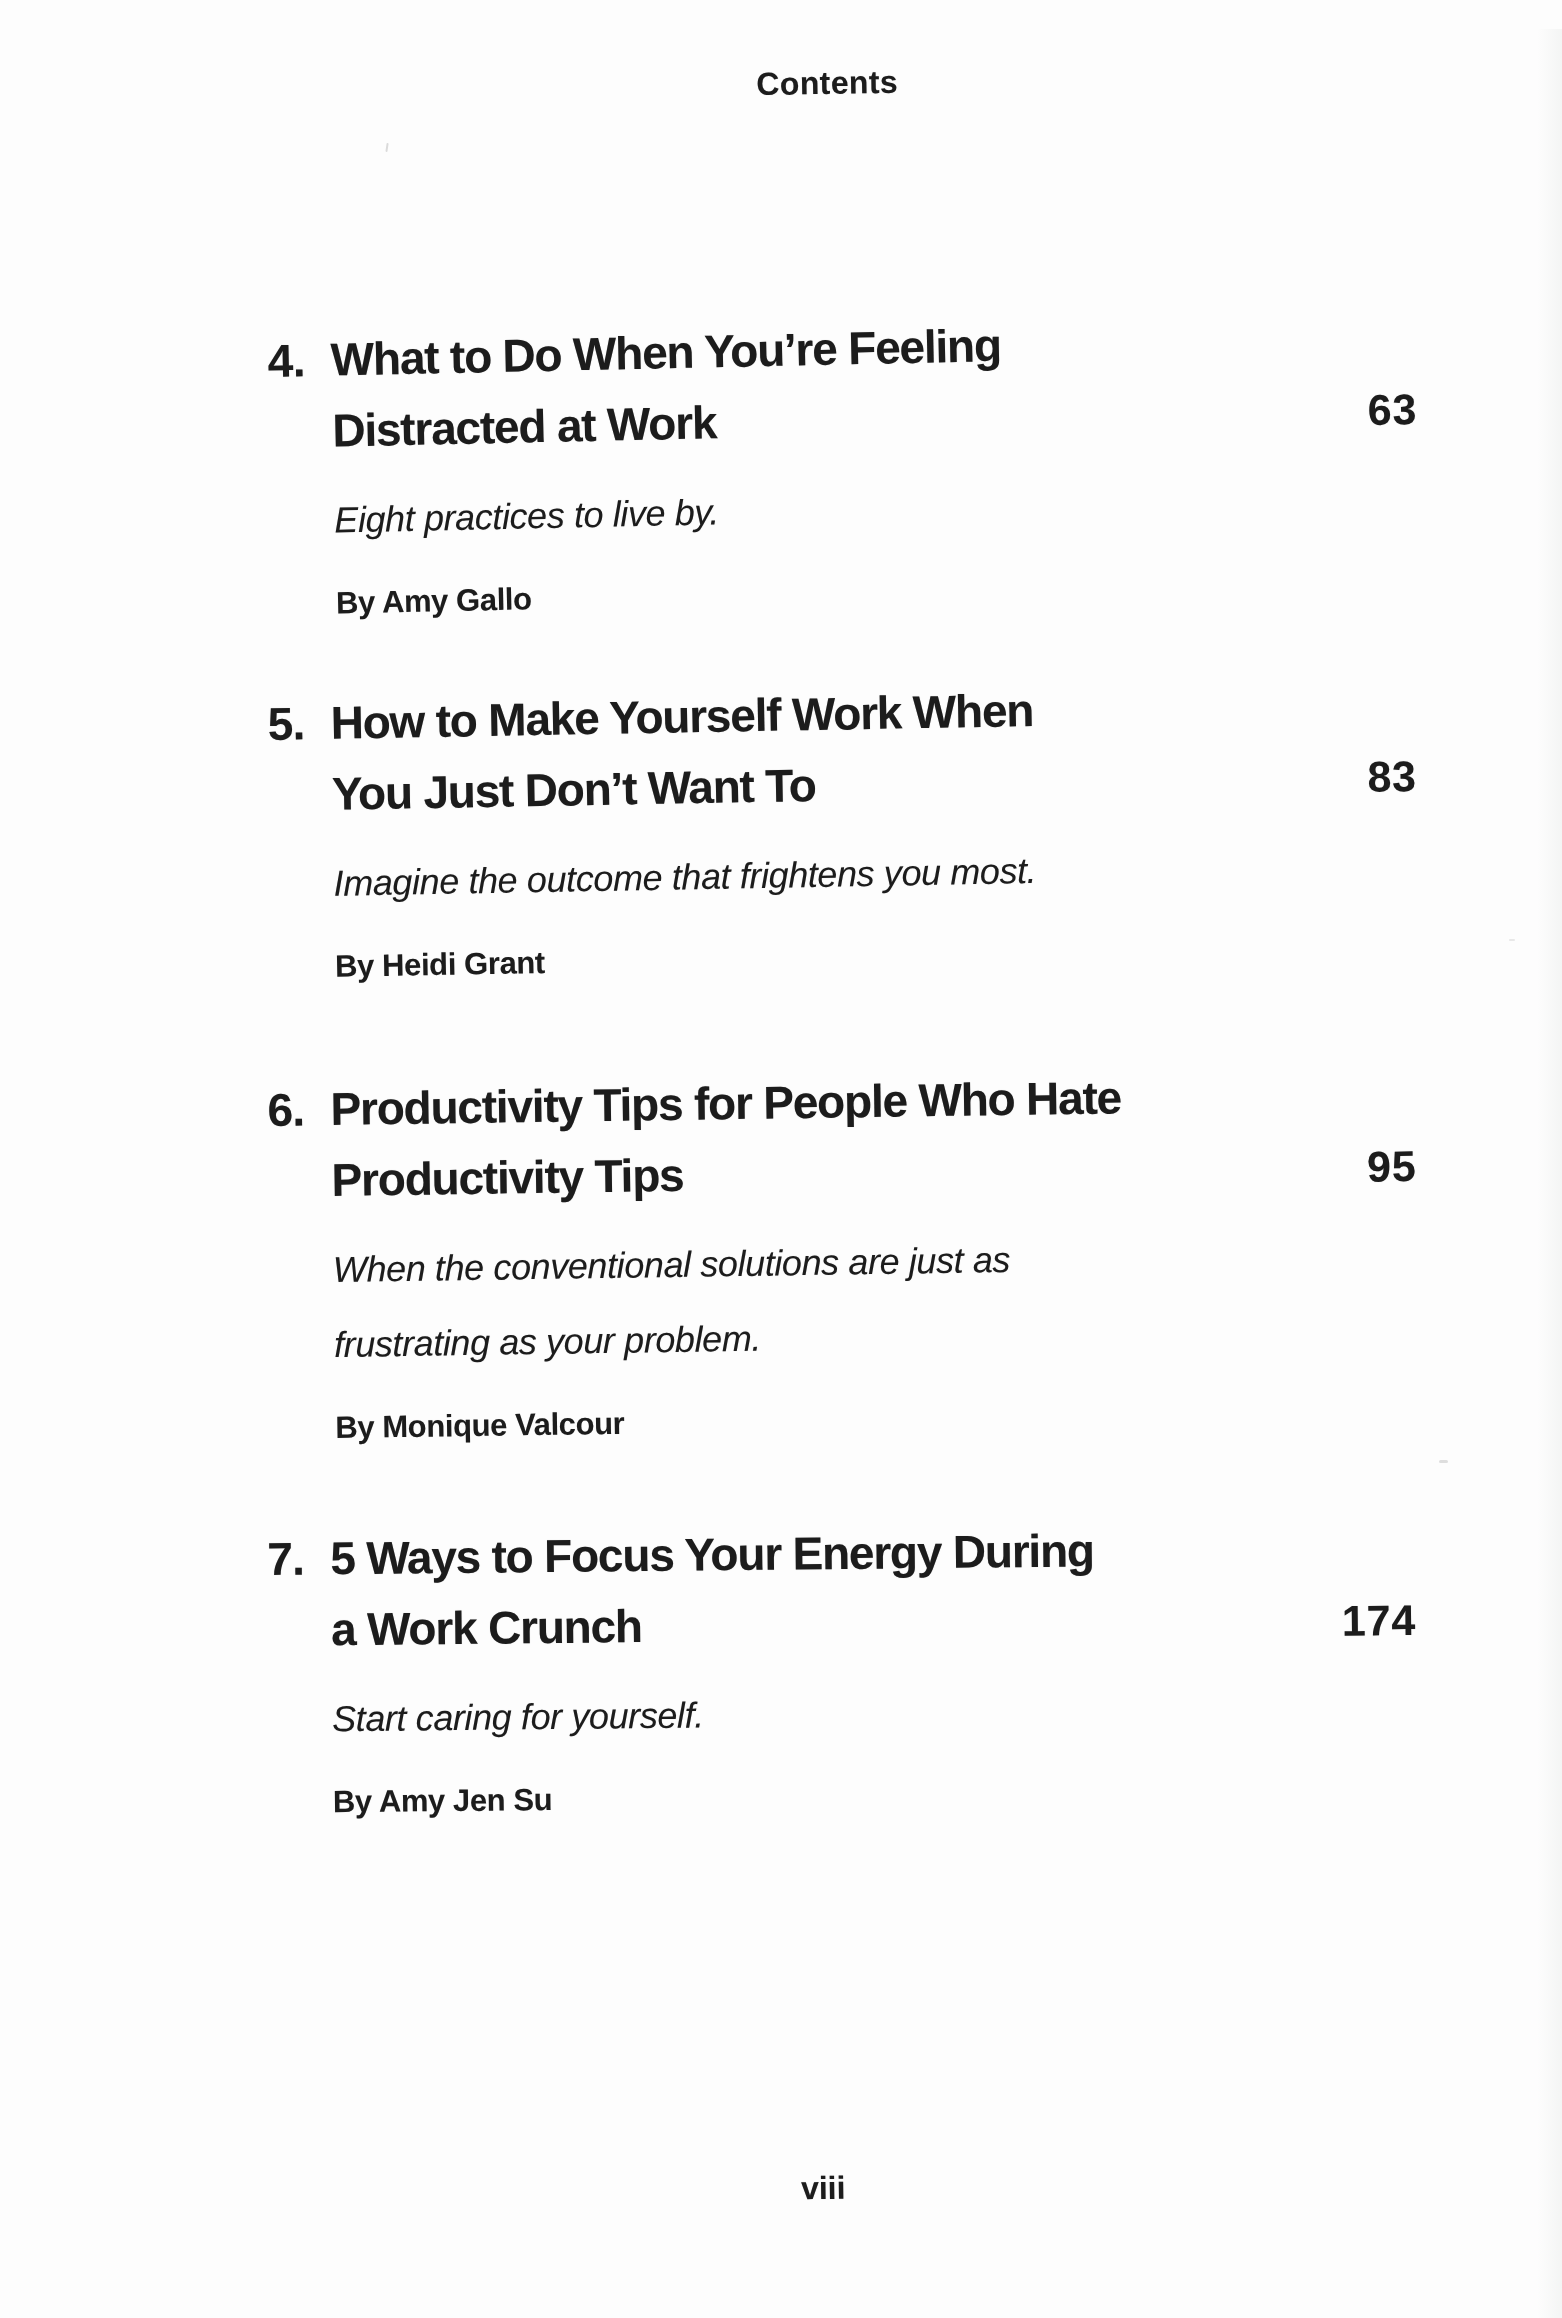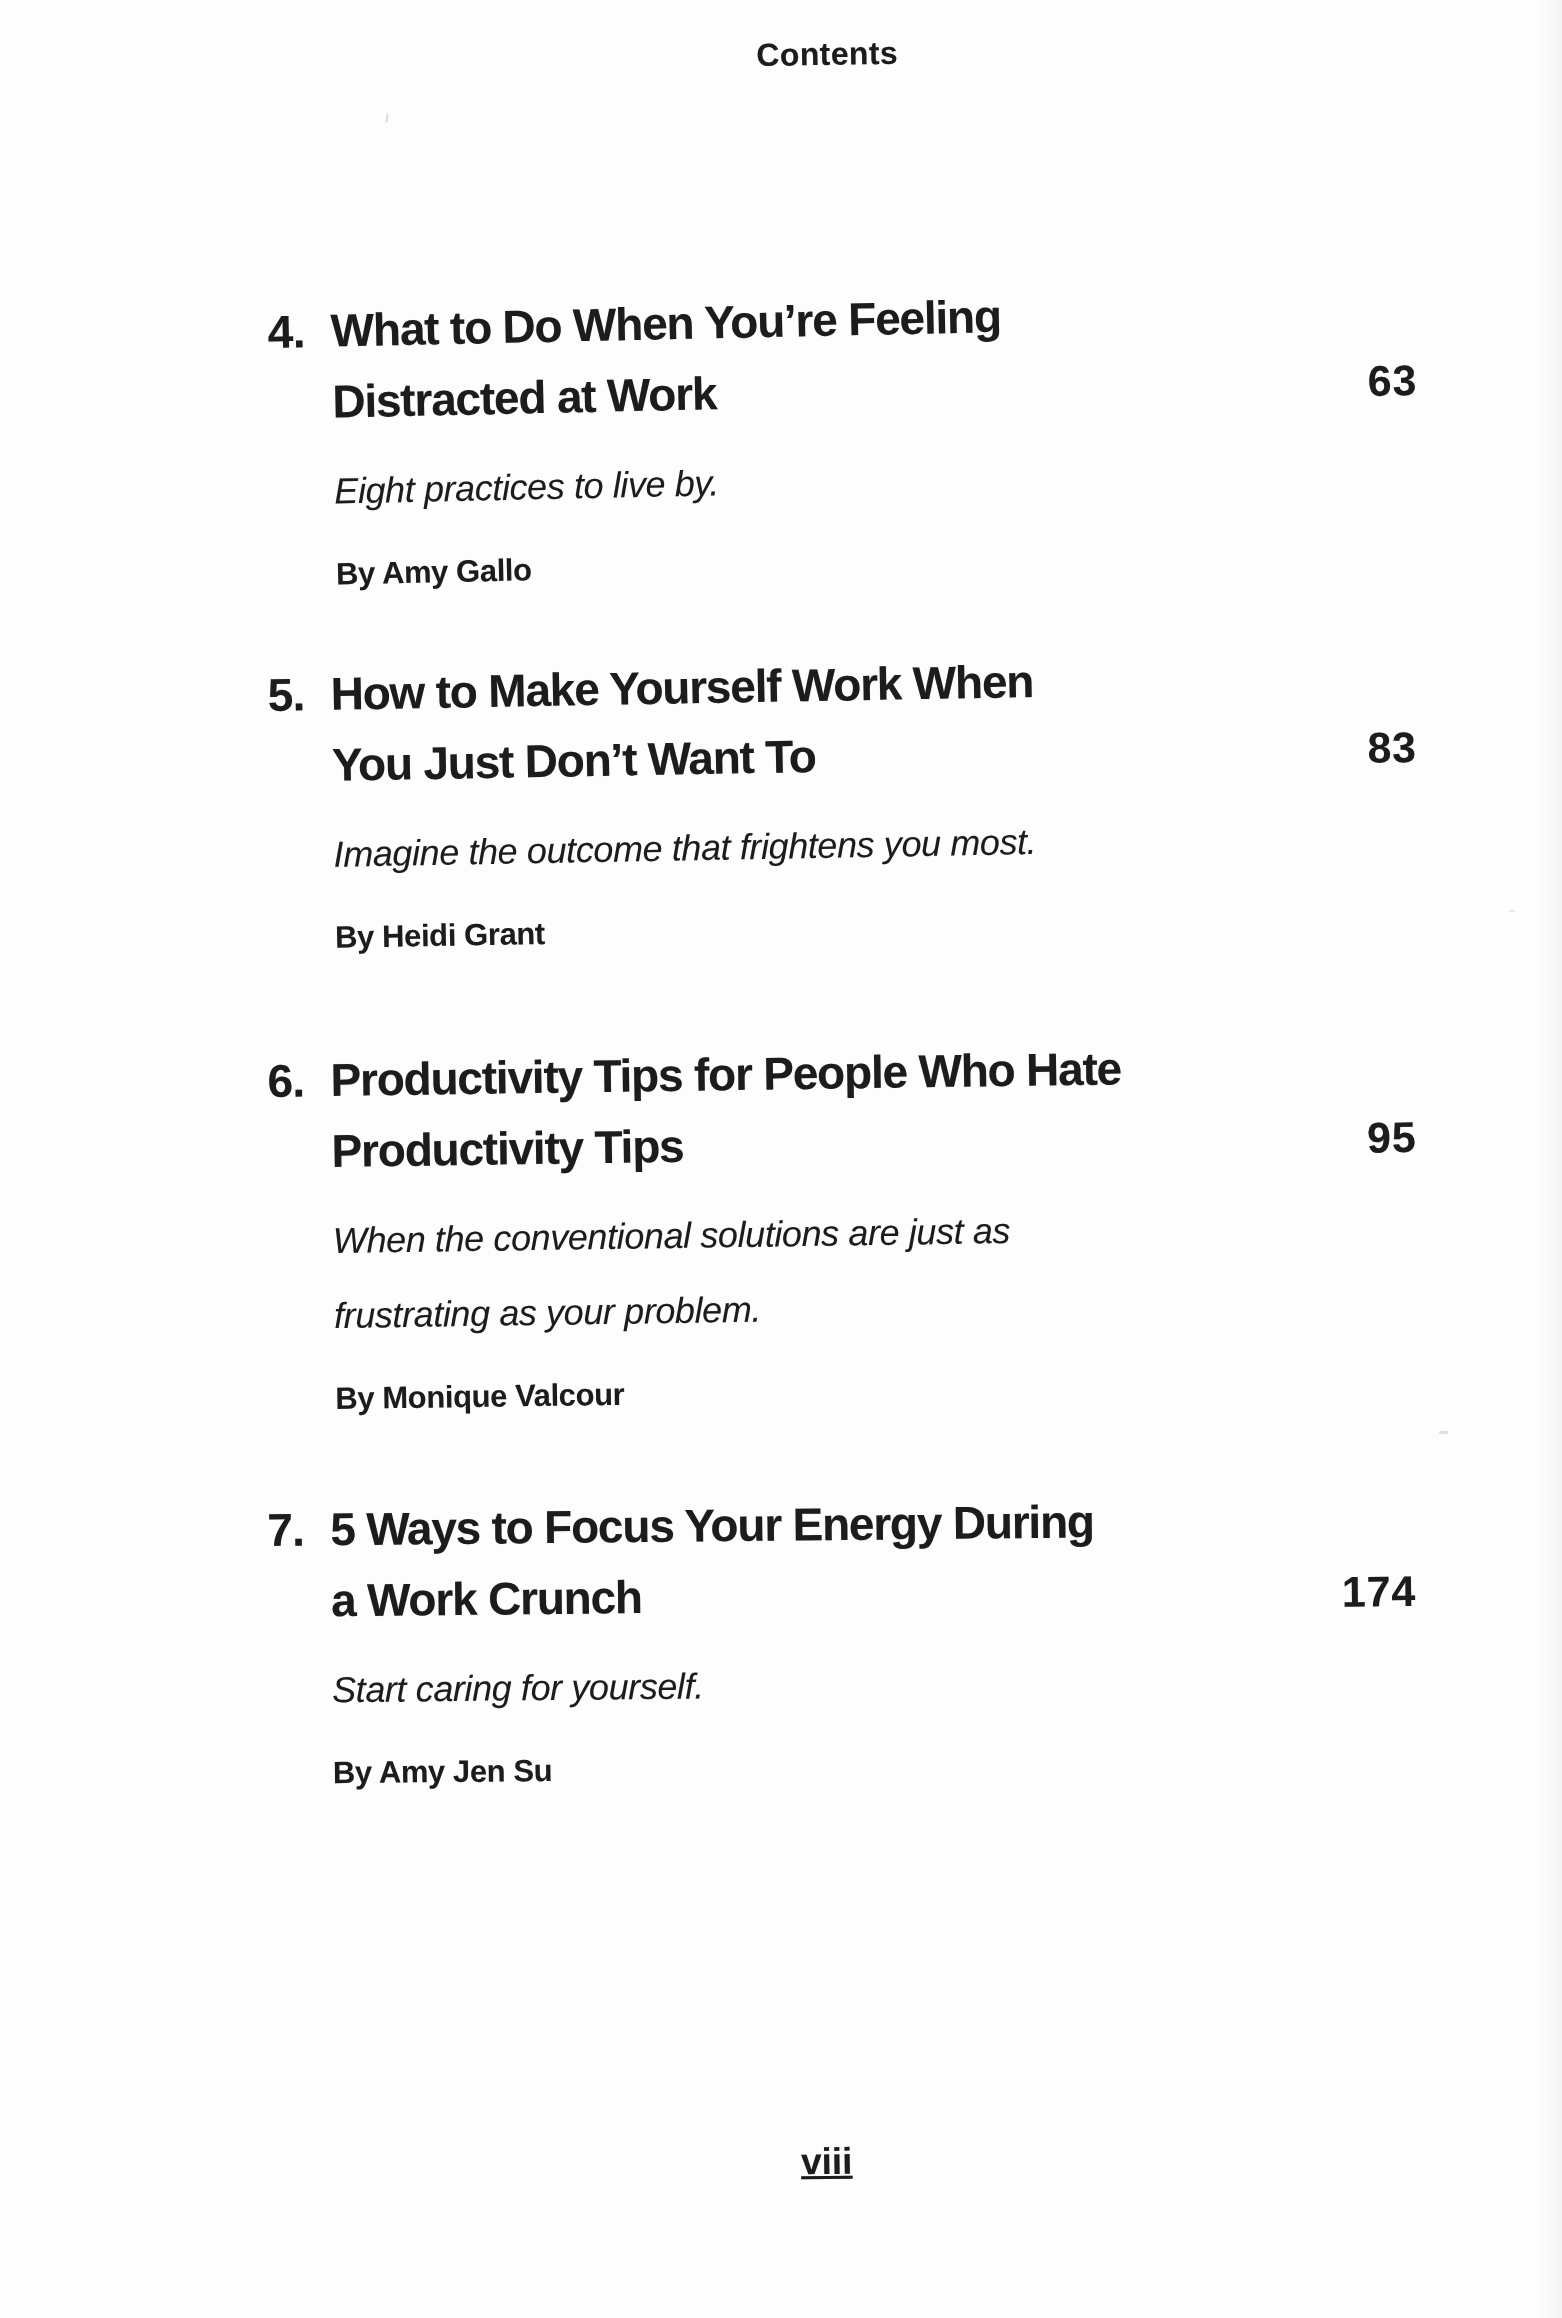--- a/index.html
+++ b/index.html
@@ -8,21 +8,21 @@
   }
   html,body{margin:0;padding:0;}
   body{
     width:1563px;height:2319px;
     background:var(--paper,#fdfdfd);
     font-family:"Liberation Sans","DejaVu Sans",sans-serif;
     color:var(--ink,#1c1c1c);
     position:relative;overflow:hidden;
     -webkit-font-smoothing:antialiased;
   }
-  .page{position:absolute;inset:0;}
+  .page{position:absolute;inset:0;margin-top:29px;}
 
   
   .header{
     position:absolute;top:37px;left:756px;
     font-size:32px;font-weight:700;letter-spacing:0.4px;
     transform:rotate(-0.9deg);transform-origin:0 0;
     text-shadow:0 0 0.8px rgba(0,0,0,0.28);
   }
 
   
@@ -61,24 +61,23 @@
     text-shadow:0 0 0.8px rgba(0,0,0,0.3);
   }
   #entry-4{top:297px;transform:rotate(-1.25deg);}
   #entry-5{top:660px;transform:rotate(-1.05deg);}
   #entry-6{top:1046px;transform:rotate(-0.85deg);}
   #entry-7{top:1495px;transform:rotate(-0.6deg);}
 
   
   .footer{
     position:absolute;top:2141px;left:801px;
-    font-size:37px;font-weight:700;
+    font-size:32px;font-weight:700;
     transform:rotate(-0.8deg);
     text-shadow:0 0 0.8px rgba(0,0,0,0.3);
-    text-decoration:underline;
   }
 
   
   .edge-shade{
     position:absolute;top:0;right:0;bottom:0;width:26px;
     background:linear-gradient(to right, rgba(0,0,0,0), rgba(160,170,165,0.10));
   }
   .speck{position:absolute;background:rgba(60,60,60,0.35);border-radius:1.5px;}
   .speck.s1{left:386px;top:114px;width:2.3px;height:9.3px;transform:rotate(8deg);opacity:.5;}
   .speck.s2{left:1439px;top:1431px;width:9.3px;height:3.1px;opacity:.45;}

